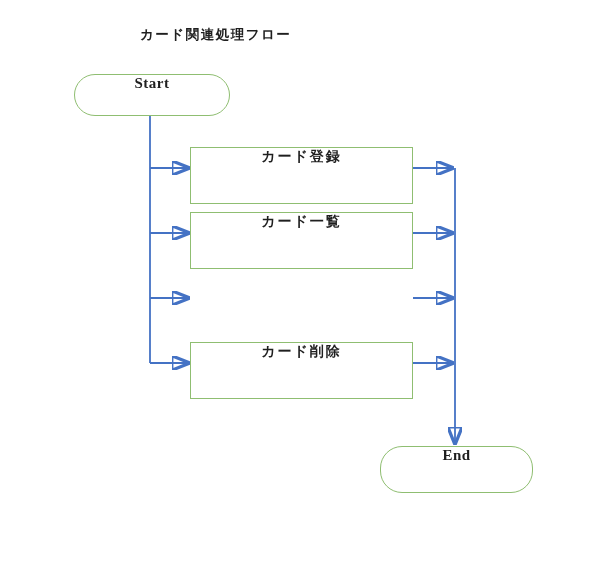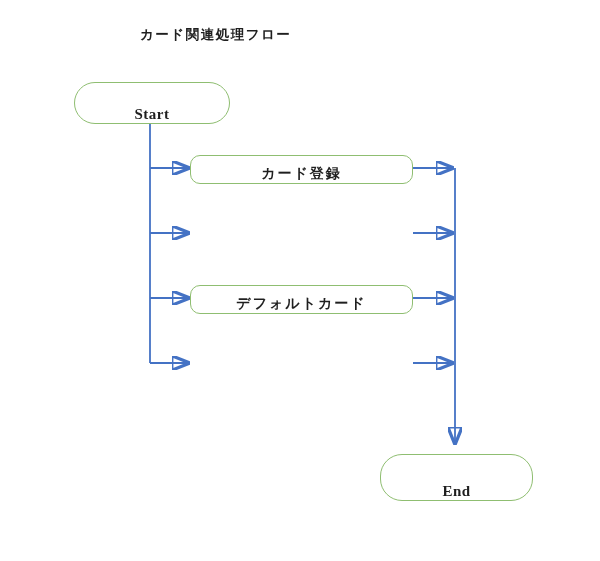--- a/index.html
+++ b/index.html
@@ -40,33 +40,32 @@
     stroke:var(--arrow);
     stroke-width:1.8;
     fill:none;
   }
   .node{
     position:absolute;
     box-sizing:border-box;
     border:1.5px solid var(--node-border);
     background:var(--background);
     display:flex;
-    align-items:flex-end;
+    align-items:flex-start;
     justify-content:center;
     color:var(--text);
-    margin-top:8px;
   }
   .stadium{
     border-radius:22px;
   }
   .process{
     left:190px;
     width:223px;
-    height:29px;
-    border-radius:10px;
+    height:57px;
+    border-radius:0;
     font-size:14px;
     font-weight:bold;
     letter-spacing:2px;
   }
   .terminal-label{
     font-size:15px;
     font-weight:bold;
     letter-spacing:0.5px;
   }
   .process-label{white-space:nowrap;}
@@ -107,23 +106,26 @@
   </svg>
 
   <div class="node stadium" id="node-start">
     <span class="terminal-label">Start</span>
   </div>
 
   <div class="node process" id="node-p0">
     <span class="process-label">カード登録</span>
   </div>
 
-
-  <div class="node process" id="node-p2">
-    <span class="process-label">デフォルトカード</span>
+  <div class="node process" id="node-p1">
+    <span class="process-label">カード一覧</span>
   </div>
 
+
+  <div class="node process" id="node-p3">
+    <span class="process-label">カード削除</span>
+  </div>
 
   <div class="node stadium" id="node-end">
     <span class="terminal-label">End</span>
   </div>
 
 </div>
 
 </body></html>

